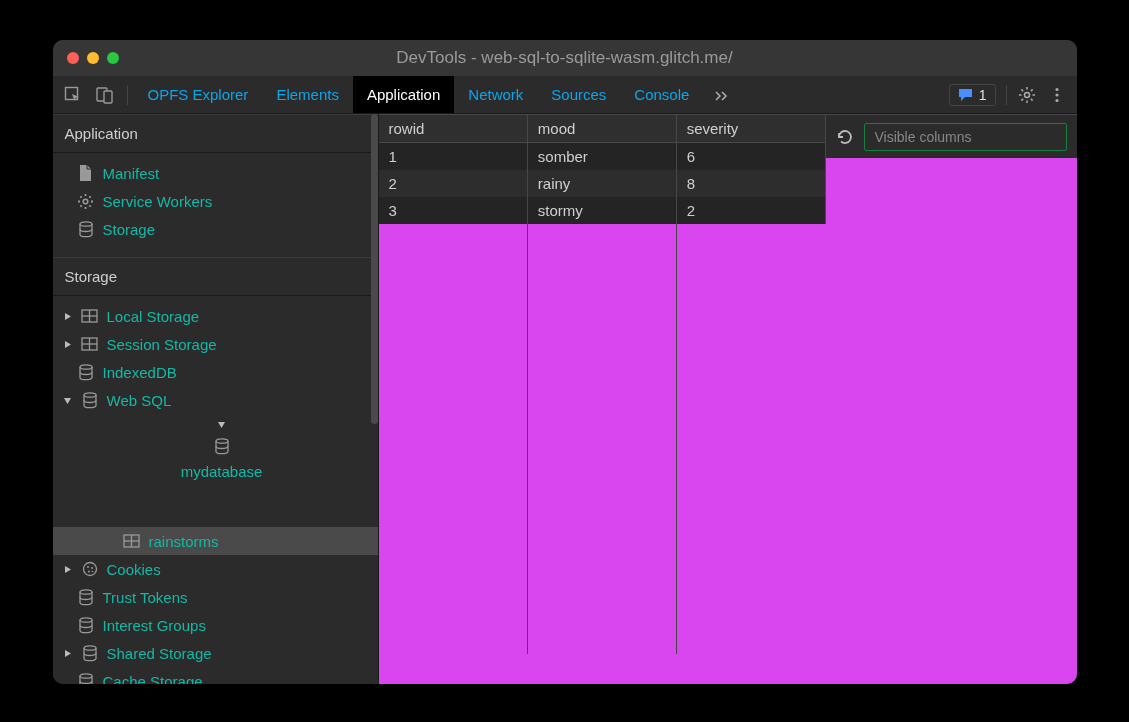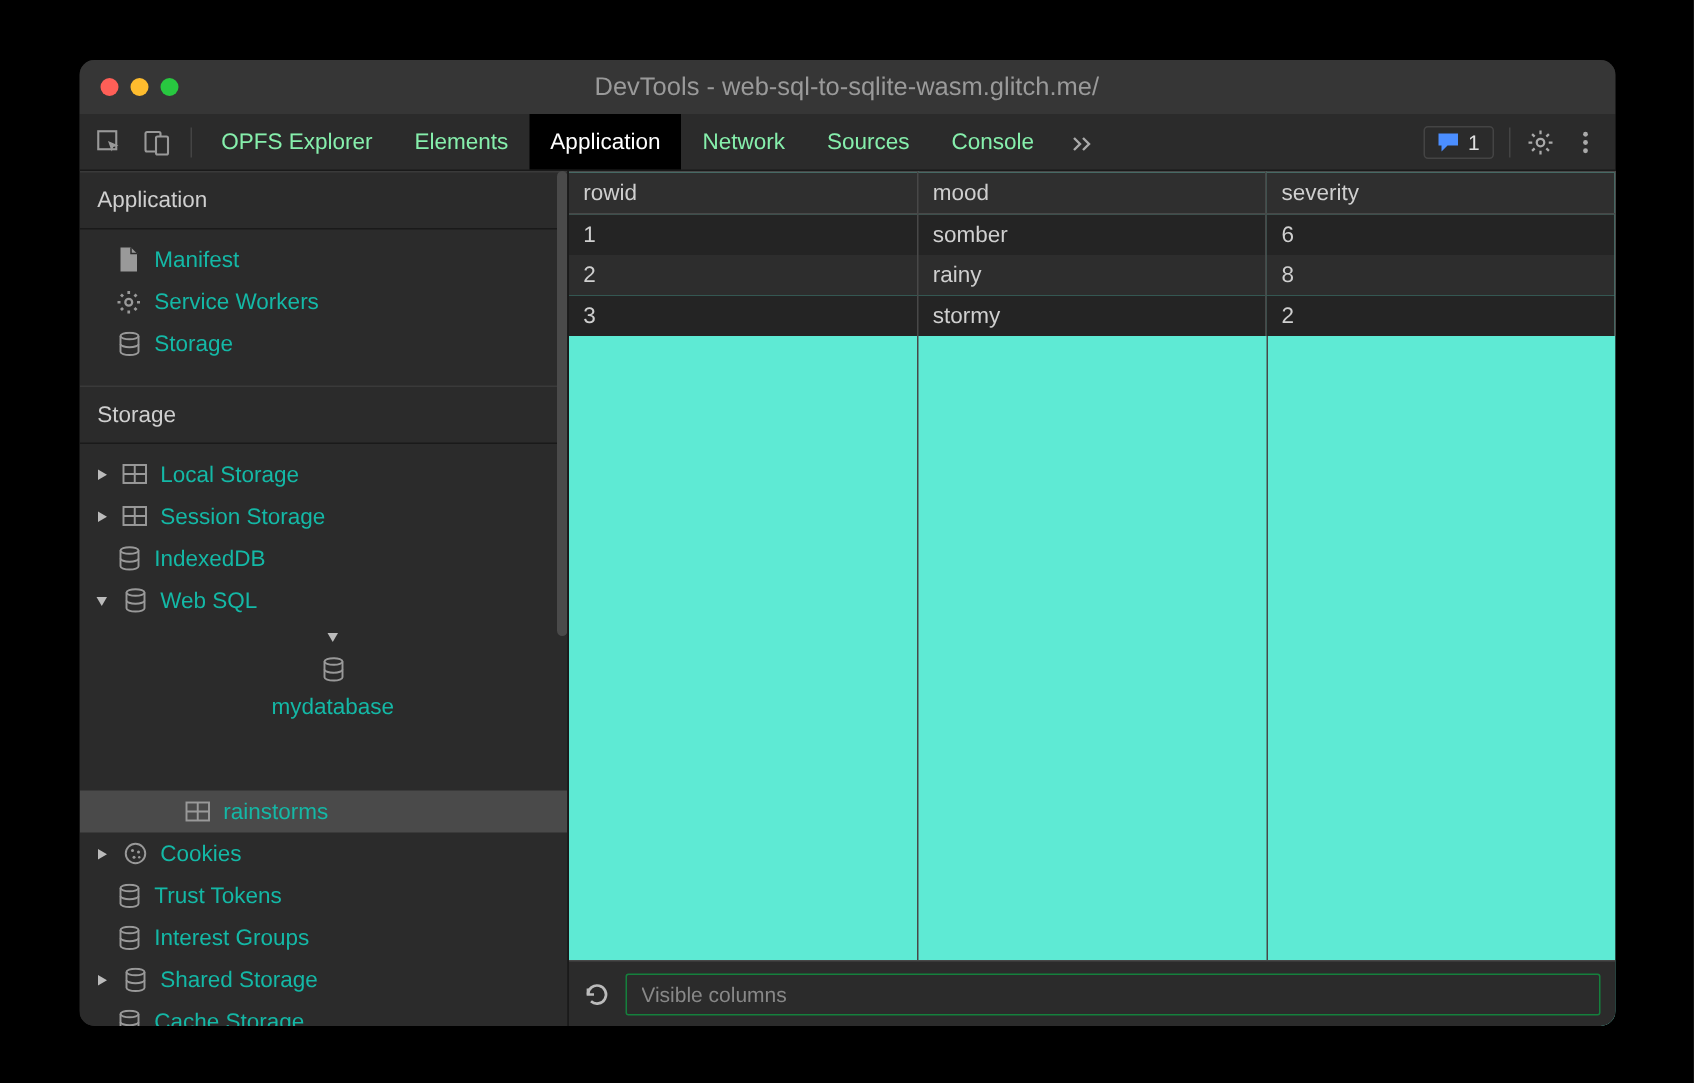--- a/index.html
+++ b/index.html
@@ -9,42 +9,42 @@
     .traffic-lights { display: flex; gap: 8px; }
     .traffic-light { width: 12px; height: 12px; border-radius: 50%; }
     .tl-red { background: #ff5f57; }
     .tl-yellow { background: #febc2e; }
     .tl-green { background: #28c840; }
     .window-title { position: absolute; left: 50%; transform: translateX(-50%); color: #9a9a9a; font-size: 17px; font-weight: 500; }
     .toolbar { height: 38px; background: #2b2b2b; border-bottom: 1px solid #1a1a1a; display: flex; align-items: center; padding: 0 10px; }
     .toolbar-left { display: flex; align-items: center; gap: 12px; padding-right: 12px; border-right: 1px solid #444; margin-right: 6px; }
     .tb-icon { width: 20px; height: 20px; display: flex; align-items: center; justify-content: center; color: #888; cursor: pointer; }
     .tabs { display: flex; align-items: stretch; height: 100%; }
-    .tab { padding: 0 14px; display: flex; align-items: center; color: #86efac; cursor: pointer; font-size: 15px; }
+    .tab { padding: 0 14px; display: flex; align-items: center; color: #0ea5e9; cursor: pointer; font-size: 15px; }
     .tab.active { background: #000; color: #fff; }
     .tab-overflow { padding: 0 10px; display: flex; align-items: center; color: #888; cursor: pointer; }
     .toolbar-right { margin-left: auto; display: flex; align-items: center; gap: 10px; }
     .msg-badge { display: flex; align-items: center; gap: 6px; border: 1px solid #444; border-radius: 3px; padding: 2px 8px; color: #e0e0e0; cursor: pointer; }
     .msg-badge svg { fill: #4b8eff; }
     .divider-v { width: 1px; height: 20px; background: #444; }
     .main { display: flex; height: 570px; }
     .sidebar { width: 326px; background: #2b2b2b; border-right: 1px solid #1a1a1a; overflow-y: auto; position: relative; }
     .sidebar-scroll-ind { position: absolute; right: 0; top: 0; width: 7px; height: 310px; background: #4a4a4a; border-radius: 4px; }
     .section-head { padding: 10px 12px; color: #cfcfcf; font-size: 15px; border-bottom: 1px solid #1a1a1a; border-top: 1px solid #3a3a3a; }
     .section-head:first-child { border-top: none; }
     .tree { padding: 6px 0 14px; }
     .tree-item { display: flex; align-items: center; gap: 8px; padding: 5px 10px 5px 24px; color: #14b8a6; cursor: pointer; font-size: 15px; }
     .tree-item.expandable { padding-left: 10px; }
     .tree-item.level1.expandable { padding-left: 23px; }
     .tree-item.level1 { padding-left: 40px; flex-direction: column; }
     .tree-item.level3 { padding-left: 70px; margin-top: 42px; }
     .tree-item.selected { background: #4a4a4a; }
     .arrow { width: 10px; height: 10px; display: flex; align-items: center; justify-content: center; }
     .icon { width: 18px; height: 18px; display: flex; align-items: center; justify-content: center; flex-shrink: 0; }
-    .content { flex: 1; display: flex; flex-direction: column; background: #5eead4; justify-content: flex-end; }
+    .content { flex: 1; display: flex; background: #d946ef; justify-content: flex-end; }
     .table-wrap { flex: 1; overflow: auto; }
     table { width: 100%; border-collapse: collapse; table-layout: fixed; }
     th, td { text-align: left; padding: 5px 10px; border: 1px solid #484848; font-weight: normal; color: #cfcfcf; font-size: 15px; }
     th { background: #2f2f2f; }
     thead th:first-child { border-left: none; }
     tbody tr:nth-child(odd) { background: #242424; }
     tbody tr:nth-child(even) { background: #2d2d2d; }
     tbody td { border-top: none; border-bottom: none; }
     tbody td:first-child { border-left: none; }
     .below-table { flex: 1; display: flex; }

